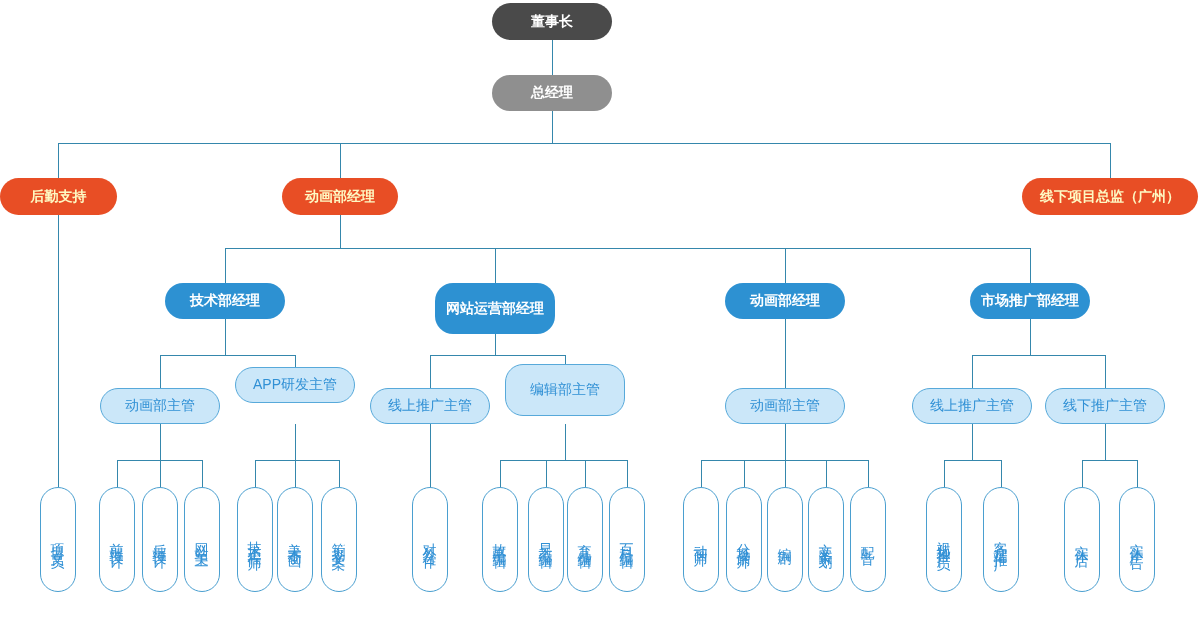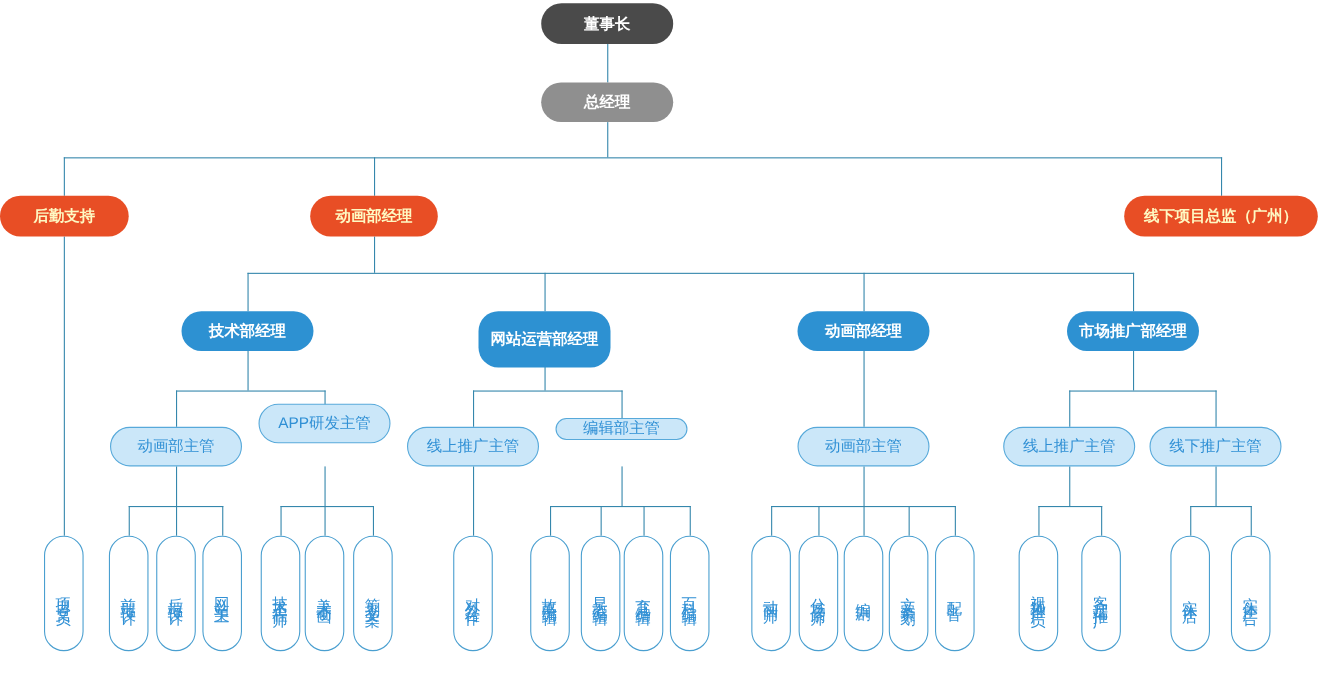--- a/index.html
+++ b/index.html
@@ -100,21 +100,21 @@
   <div class="node lvl3" style="left:1022px;top:178px;width:176px;height:37px">线下项目总监（广州）</div>
 
   <div class="node lvl4" style="left:165px;top:283px;width:120px;height:36px">技术部经理</div>
   <div class="node lvl4" style="left:435px;top:283px;width:120px;height:51px">网站运营部经理</div>
   <div class="node lvl4" style="left:725px;top:283px;width:120px;height:36px">动画部经理</div>
   <div class="node lvl4" style="left:970px;top:283px;width:120px;height:36px">市场推广部经理</div>
 
   <div class="node lvl5" style="left:100px;top:388px;width:120px;height:36px">动画部主管</div>
   <div class="node lvl5" style="left:235px;top:367px;width:120px;height:36px">APP研发主管</div>
   <div class="node lvl5" style="left:370px;top:388px;width:120px;height:36px">线上推广主管</div>
-  <div class="node lvl5" style="left:505px;top:380px;width:120px;height:20px">编辑部主管</div>
+  <div class="node lvl5" style="left:505px;top:364px;width:120px;height:52px">编辑部主管</div>
   <div class="node lvl5" style="left:725px;top:388px;width:120px;height:36px">动画部主管</div>
   <div class="node lvl5" style="left:1045px;top:388px;width:120px;height:36px">线下推广主管</div>
   <div class="node lvl5" style="left:912px;top:388px;width:120px;height:36px">线上推广主管</div>
 
   <div class="node pill" style="left:40px">项目文员</div>
   <div class="node pill" style="left:99px">前端设计</div>
   <div class="node pill" style="left:142px">后端设计</div>
   <div class="node pill" style="left:184px">网站美工</div>
   <div class="node pill" style="left:237px">技术工程师</div>
   <div class="node pill" style="left:277px">美术动画</div>

